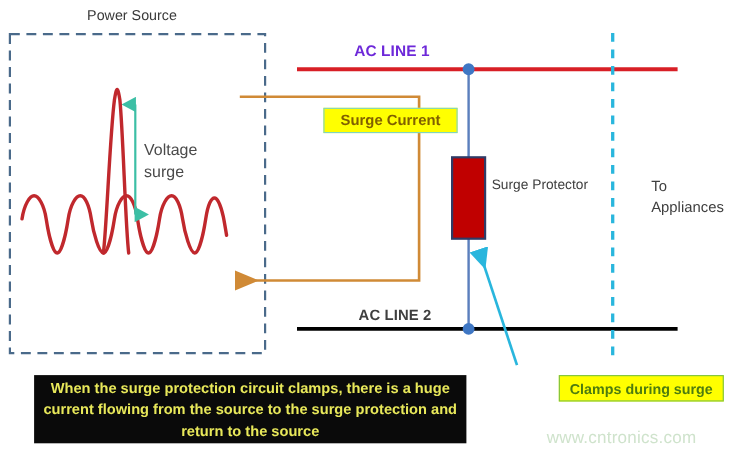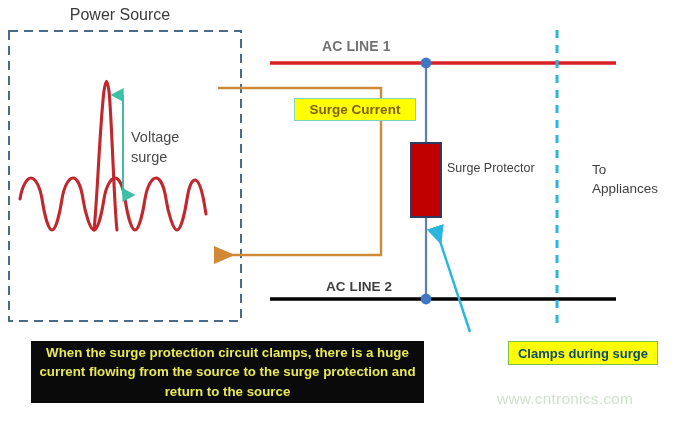--- a/index.html
+++ b/index.html
@@ -26,28 +26,28 @@
   
   .lbl {
     position: absolute;
     color: #404040;
     white-space: nowrap;
   }
   #power-source-title {
     left: 0; top: 6px;
     width: 240px;
     text-align: center;
-    font-size: 16px;
+    font-size: 13px;
     color: #3a3a3a;
   }
   #ac-line-1-label {
     left: 322px; top: 38px;
     font-size: 14px;
     font-weight: 700;
-    color: #737373;
+    color: #6d28d9;
     letter-spacing: 0.1px;
     text-align: center;
   }
   #ac-line-2-label {
     left: 326px; top: 279px;
     font-size: 13.5px;
     font-weight: 700;
     color: #3f3f3f;
     letter-spacing: 0.1px;
   }
@@ -89,21 +89,21 @@
     left: 250px; top: 98px;
     width: 122px; height: 23px;
     font-size: 13.5px;
     color: #806000;
   }
   #clamps-callout {
     left: 464px; top: 341px;
     width: 150px; height: 24px;
     font-size: 13px;
     border-color: #7ac143;
-    color: #0c4a6e;
+    color: #4d7c0f;
   }
 
   
   #caption-box {
     position: absolute;
     left: 31px; top: 341px;
     width: 393px; height: 62px;
     background: #0a0a0a;
     color: #e8e85a;
     font-size: 13.3px;

